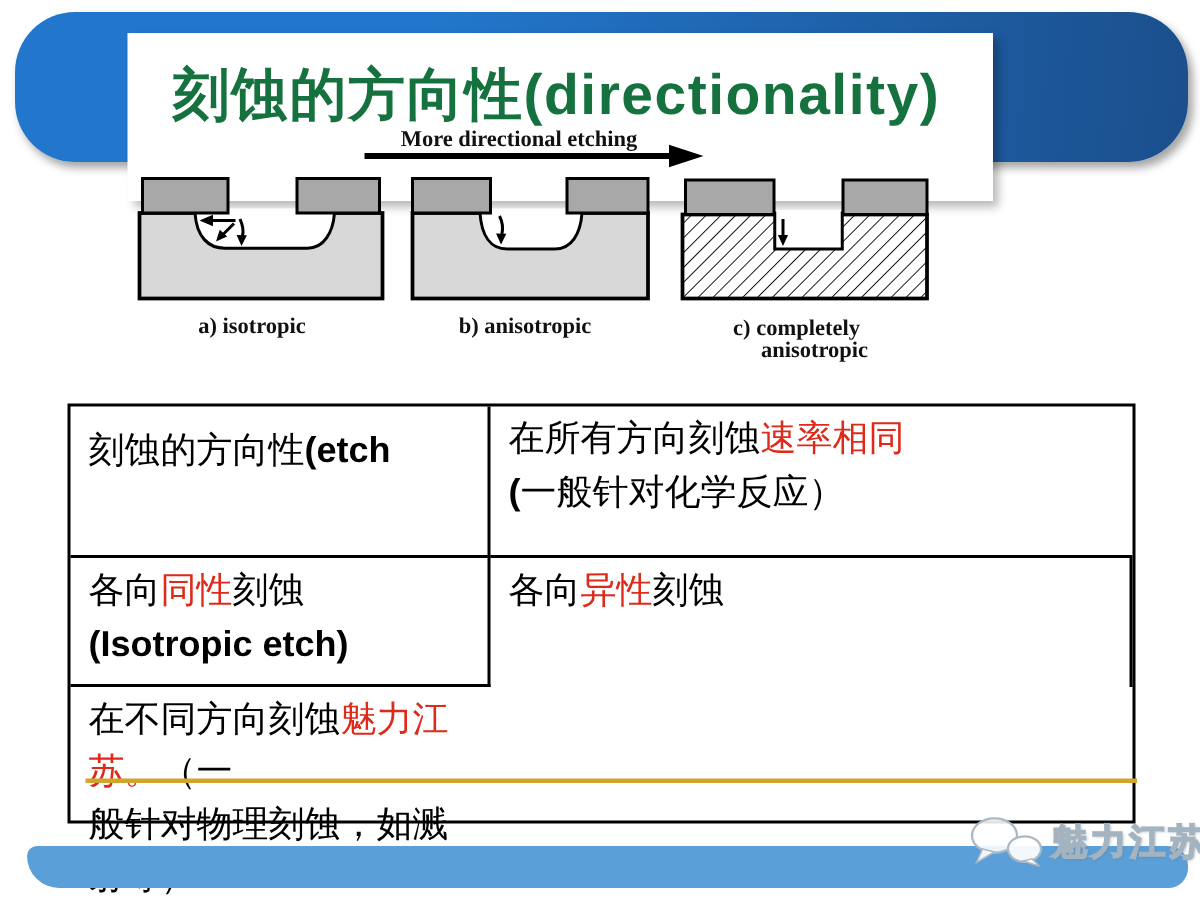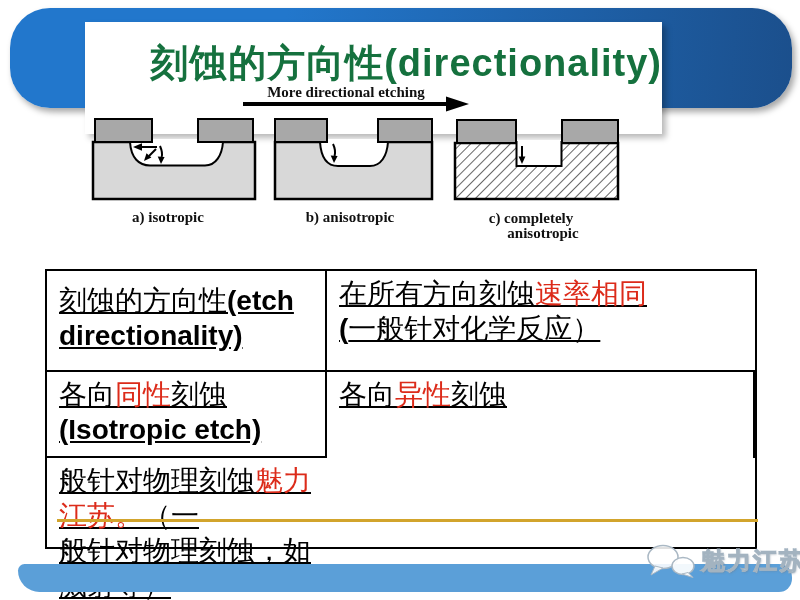--- a/index.html
+++ b/index.html
@@ -11,35 +11,34 @@
     position:absolute;left:10px;top:8px;width:782px;height:100px;
     border-radius:40px;
     background:linear-gradient(95deg,#2277cc 0%,#2277cc 35%,#1b4f8c 100%);
     box-shadow:3px 4px 6px rgba(0,0,0,0.35);
   }
   .title-box{
     position:absolute;left:85px;top:22px;width:577px;height:112px;
     background:#ffffff;box-shadow:4px 4px 6px rgba(0,0,0,0.28);
   }
   .slide-title{
-    margin-top:16px;text-align:right;
+    margin-top:16px;text-align:left;
     font-size:38px;font-weight:bold;color:#15713e;letter-spacing:1px;
-    font-family:"Liberation Sans",sans-serif;white-space:nowrap;
+    font-family:"Liberation Sans",sans-serif;white-space:nowrap;padding-left:30px;
   }
   .diagram-svg{position:absolute;left:60px;top:78px;}
   .dlabel{
     font-family:"Liberation Serif",serif;font-weight:bold;font-size:15px;fill:#111;
   }
   .etable{
     position:absolute;left:45px;top:269px;width:708px;height:276px;
     border:2px solid #000;background:#fff;
     display:grid;grid-template-columns:280px 1fr;grid-template-rows:101px 86px 1fr;
-    font-family:"Liberation Serif",serif;font-size:28px;color:#000;
+    font-family:"Liberation Serif",serif;font-size:24px;color:#000;
     z-index:2;
-    text-decoration:underline;
   }
   .cell{padding:5px 8px 0 12px;line-height:35px;}
   .cell.r1{padding-top:12px;}
   .cell.cl{border-right:2px solid #000;}
   .cell.rb{border-bottom:2px solid #000;}
   .cell .b{font-family:"Liberation Sans",sans-serif;font-weight:700;}
   .cell .red{color:#dc2b1a;}
   .gold-line{
     position:absolute;left:57px;top:519px;width:701px;height:3px;
     background:#d2a42c;z-index:4;
@@ -122,25 +121,25 @@
     <g fill="#000">
       <line x1="522" y1="146" x2="522" y2="157" stroke="#000" stroke-width="2"></line>
       <polygon points="522,164 518.6,156.6 525.4,156.6"></polygon>
     </g>
     <text class="dlabel" x="531" y="223" text-anchor="middle">c) completely</text>
     <text class="dlabel" x="543" y="238" text-anchor="middle">anisotropic</text>
   </g>
 </svg>
 
 <div class="etable">
-  <div class="cell cl rb r1"><span>刻蚀的方向性</span><span class="b">(etch</span><br><span class="b">directionality)</span></div>
+  <div class="cell cl rb r1"><span>刻蚀的方向性</span><span class="b">(etch</span><br></div>
   <div class="cell rb"><span>在所有方向刻蚀</span><span class="red">速率相同</span><br><span class="b">(</span><span>一般针对化学反应）</span></div>
   <div class="cell cl rb"><span>各向</span><span class="red">同性</span><span>刻蚀</span><br><span class="b">(Isotropic etch)</span></div>
   <div class="cell cl"><span>各向</span><span class="red">异性</span><span>刻蚀</span><br></div>
-  <div class="cell"><span>般针对物理刻蚀</span><span class="red">魅力江苏。</span><span>（一</span><br><span>般针对物理刻蚀，如溅射等）</span></div>
+  <div class="cell"><span>在不同方向刻蚀</span><span class="red">魅力江苏。</span><span>（一</span><br><span>般针对物理刻蚀，如溅射等）</span></div>
 </div>
 
 <div class="gold-line"></div>
 
 <div class="footer-bar"></div>
 
 <div class="watermark">
   <svg width="52" height="34" viewBox="0 0 52 34">
     <ellipse cx="17" cy="13" rx="15" ry="11.5" fill="rgba(255,255,255,0.88)" stroke="#aab8c4" stroke-width="1.5"></ellipse>
     <path d="M9,22 L5,31 L17,24 Z" fill="rgba(255,255,255,0.88)" stroke="#aab8c4" stroke-width="1"></path>

